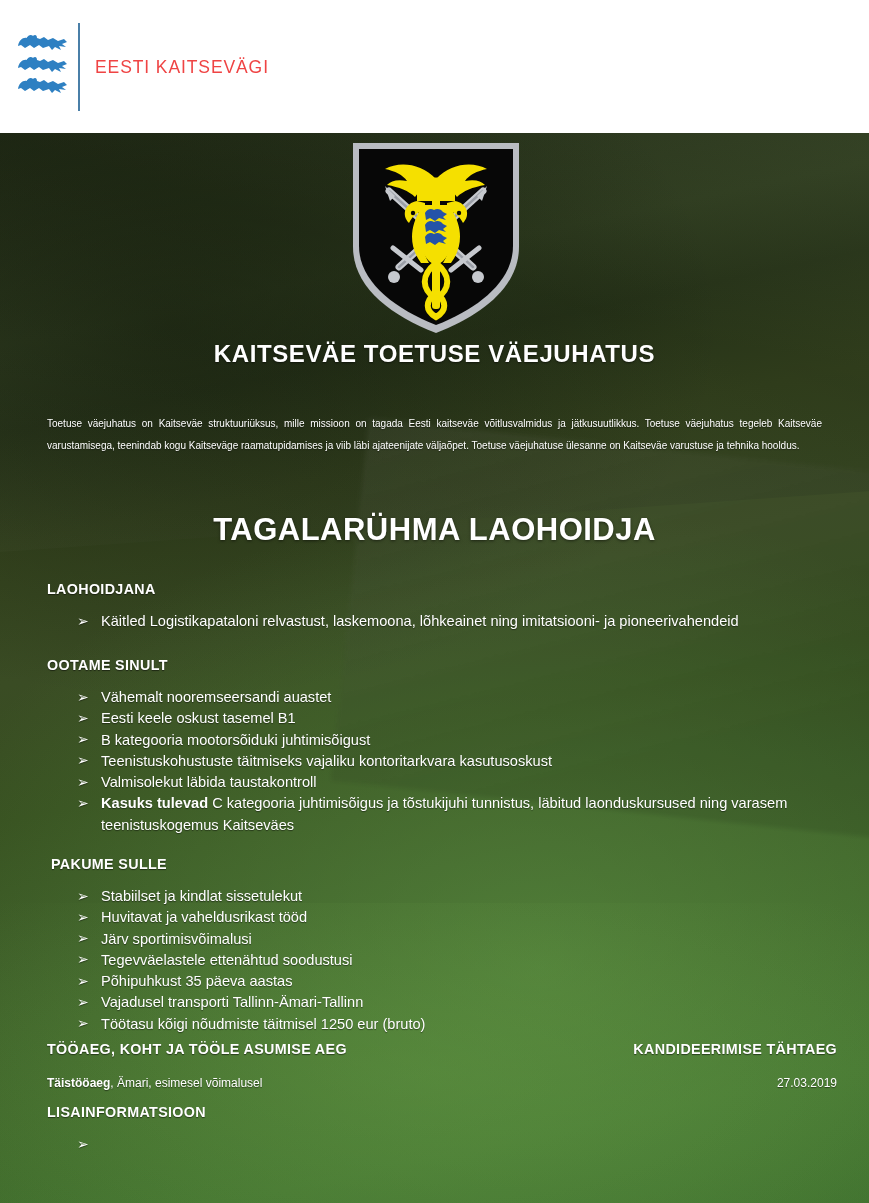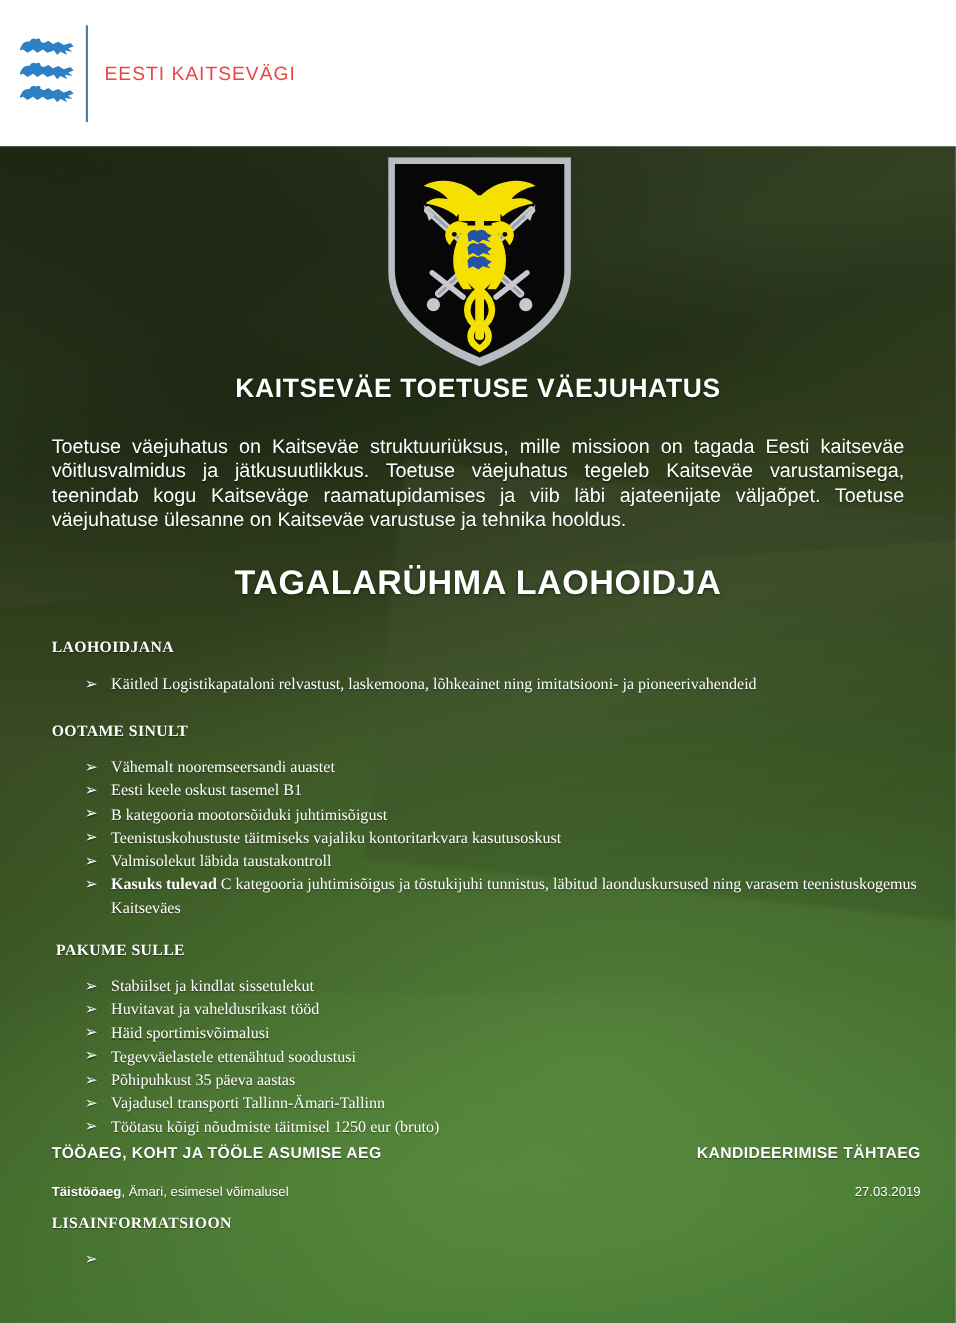--- a/index.html
+++ b/index.html
@@ -109,37 +109,37 @@
   
   .org-title {
     position:absolute; left:0; top:207px; width:869px;
     text-align:center;
     font-size:24px; font-weight:bold;
     letter-spacing:0.6px;
     text-shadow:0 1px 2px rgba(0,0,0,0.5);
   }
 
   .intro {
-    position:absolute; left:47px; top:262px; width:775px;
-    font-size:18px;
+    position:absolute; left:47px; top:280px; width:775px;
+    font-size:10px;
     line-height:22px;
     text-align:justify;
     text-shadow:0 1px 1px rgba(0,0,0,0.45);
   }
 
   .job-title {
     position:absolute; left:0; top:379px; width:869px;
     text-align:center;
     font-size:31px; font-weight:bold;
     letter-spacing:0.5px;
     text-shadow:0 1px 3px rgba(0,0,0,0.5);
   }
 
   .section {
-    position:absolute; left:47px; width:800px;font-family:Liberation Serif, serif;
+    position:absolute; left:47px; width:800px;
   }
   .section-heading {
     font-size:14.3px; font-weight:bold;
     letter-spacing:0.35px;
     text-shadow:0 1px 1px rgba(0,0,0,0.5);
   }
   .section-heading.indent1 { padding-left:4px; }
 
   ul.bullets { list-style:none; margin:0; padding:0; }
   ul.bullets li {
@@ -325,21 +325,21 @@
           <li>
             <span class="marker">➢</span>
             <span>Stabiilset ja kindlat sissetulekut</span>
           </li>
           <li>
             <span class="marker">➢</span>
             <span>Huvitavat ja vaheldusrikast tööd</span>
           </li>
           <li>
             <span class="marker">➢</span>
-            <span>Häid sportimisvõimalusi</span>
+            <span>Järv sportimisvõimalusi</span>
           </li>
           <li>
             <span class="marker">➢</span>
             <span>Tegevväelastele ettenähtud soodustusi</span>
           </li>
           <li>
             <span class="marker">➢</span>
             <span>Põhipuhkust 35 päeva aastas</span>
           </li>
           <li>

